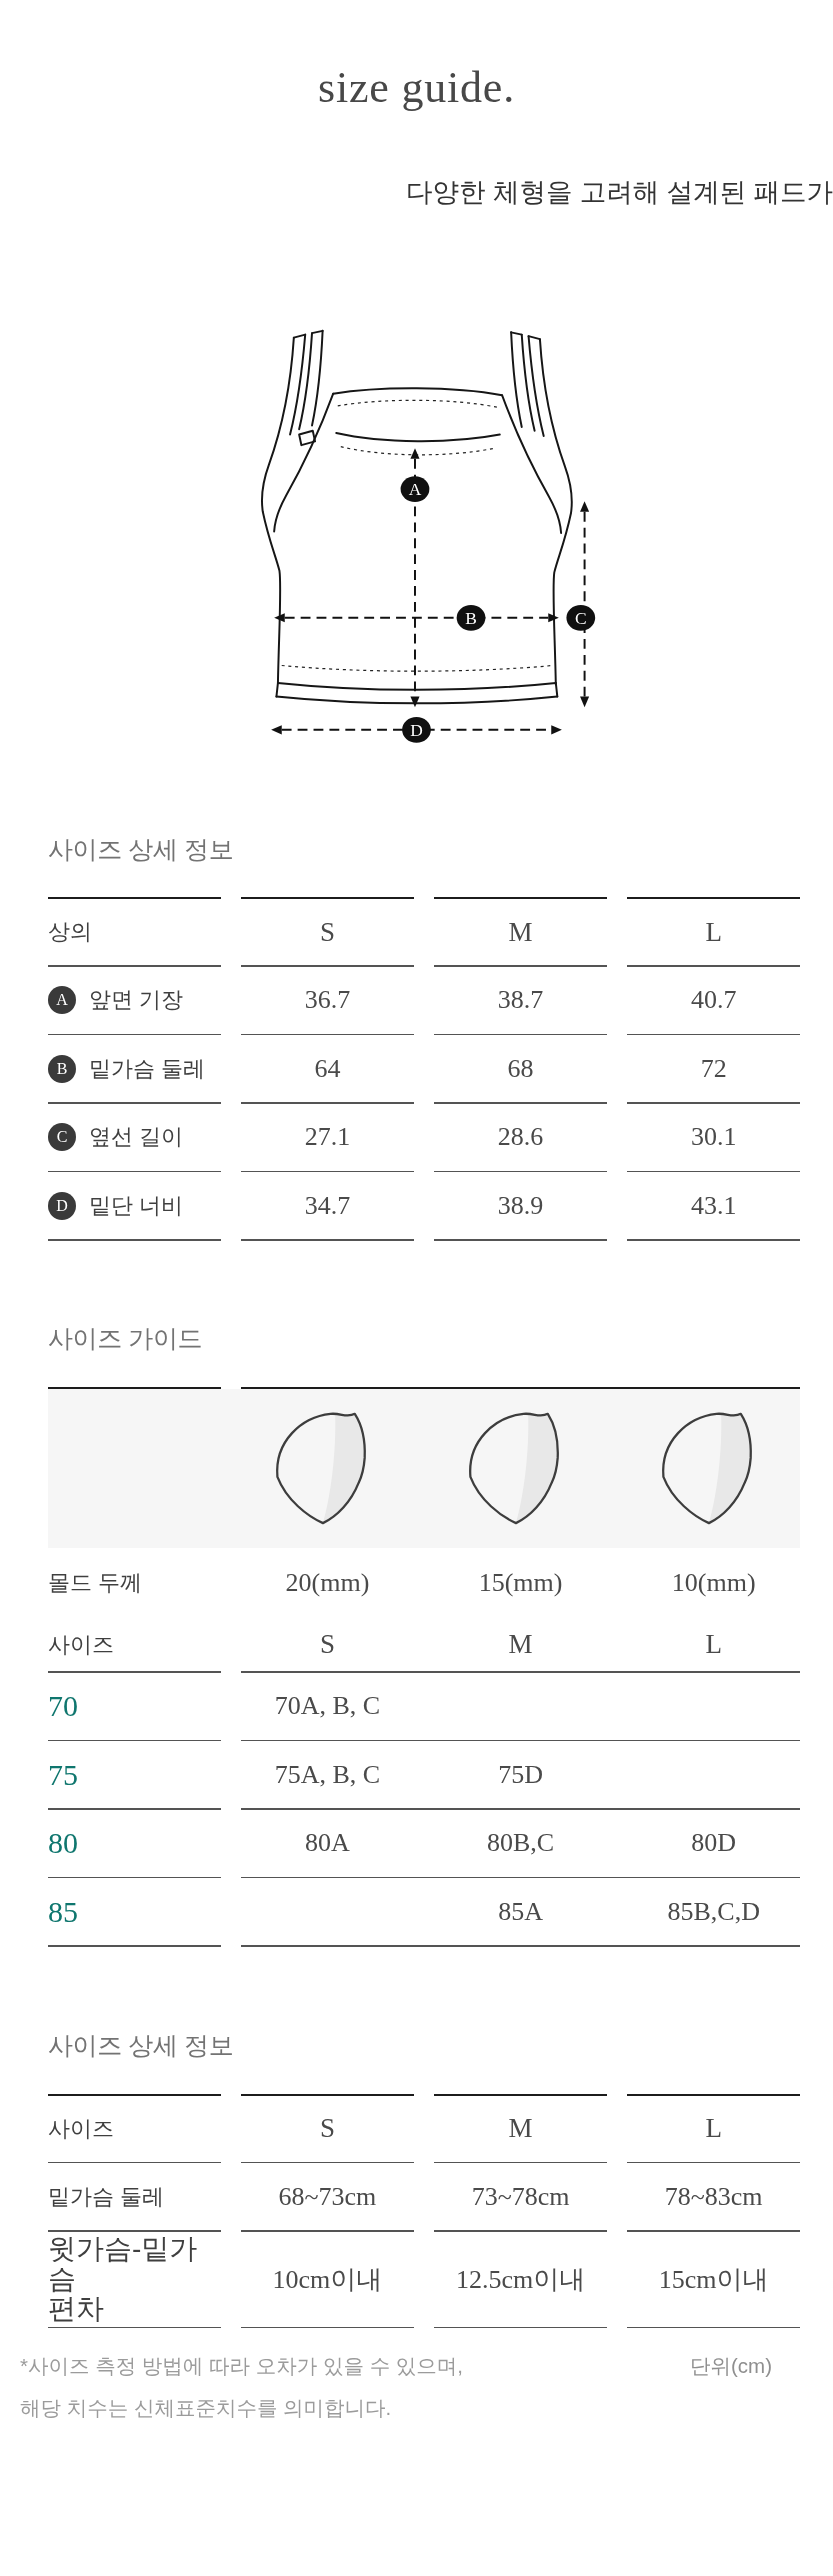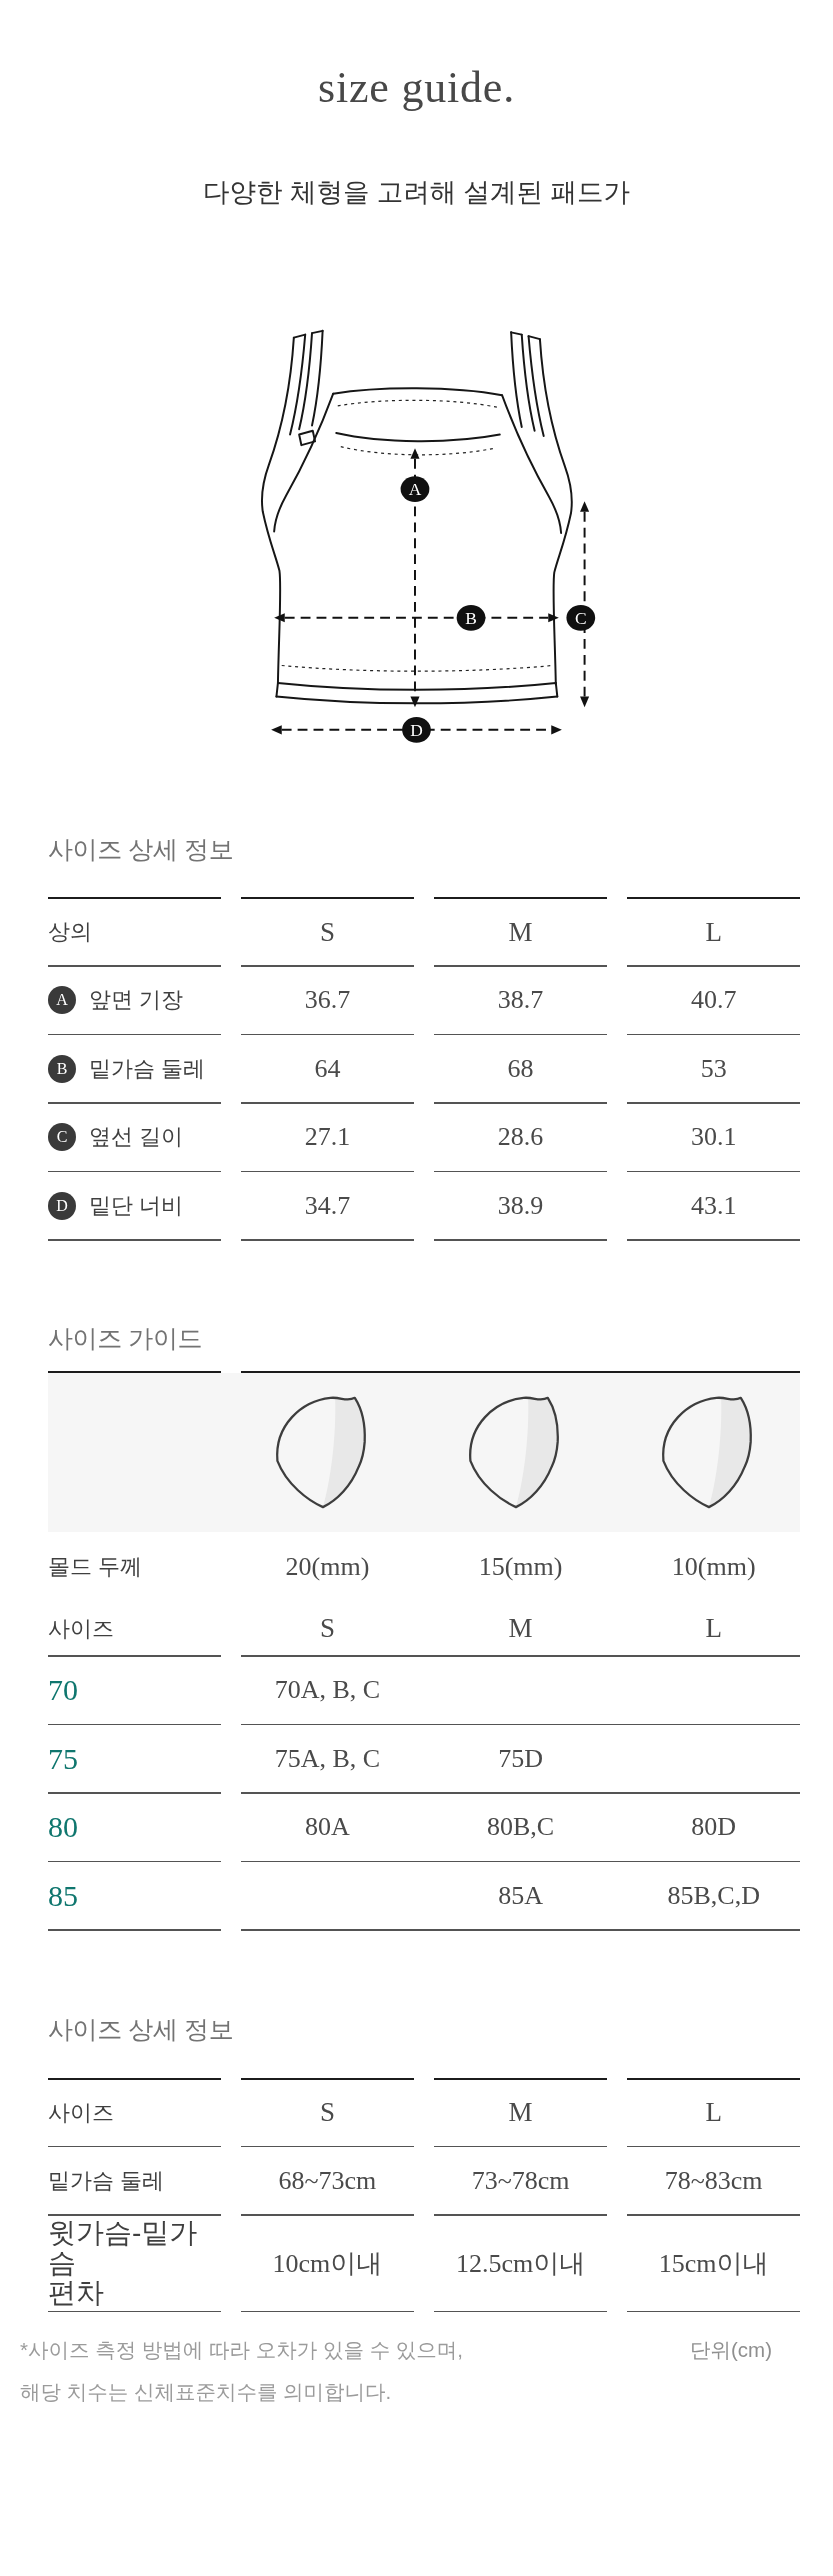--- a/index.html
+++ b/index.html
@@ -11,36 +11,36 @@
   }
 
   
   .page-title {
     margin-top:64px; text-align:center;
     font-family:"Liberation Serif","DejaVu Serif",serif;
     font-size:44px; font-weight:400; line-height:47px;
     letter-spacing:0.8px; color:#484848;
   }
   .subtitle {
-    margin-top:50px; text-align:center;
+    margin-top:50px; text-align:right;
     font-size:26.5px; line-height:63px; font-weight:400; color:#333333;
   }
 
   
   .diagram-wrap { width:379px; margin:97px auto 0 auto; }
   .diagram-wrap svg { display:block; }
 
   
   .content { width:752px; margin-left:48px; }
   .section-heading {
     font-size:25px; font-weight:500; color:#737373;
     line-height:32px; letter-spacing:-0.4px;
   }
   .h1x { margin-top:88px; margin-bottom:32px; }
-  .h2x { margin-top:81px; margin-bottom:17px; }
+  .h2x { margin-top:81px; margin-bottom:33px; }
   .h3x { margin-top:82px; margin-bottom:33px; }
 
   .grid-row {
     display:grid; grid-template-columns:repeat(4,1fr); column-gap:20.5px;
     align-items:center;
   }
   .rule-row { display:grid; grid-template-columns:repeat(4,1fr); column-gap:20.5px; }
   .rule-row .seg { height:1.5px; background:#545454; }
   .rule-row.thick .seg { height:2.3px; background:#1c1c1c; }
   .rule-row .seg.merged { grid-column:2 / -1; }
@@ -203,21 +203,21 @@
         <div class="seg"></div>
       </div>
 
     <div class="grid-row row-h88">
       <div class="cell-label">
         <span class="badge">B</span>
         <span>밑가슴 둘레</span>
       </div>
       <div class="cell-val">64</div>
       <div class="cell-val">68</div>
-      <div class="cell-val">53</div>
+      <div class="cell-val">72</div>
     </div>
     <div class="rule-row">
         <div class="seg"></div>
         <div class="seg"></div>
         <div class="seg"></div>
         <div class="seg"></div>
       </div>
 
     <div class="grid-row row-h88">
       <div class="cell-label">

